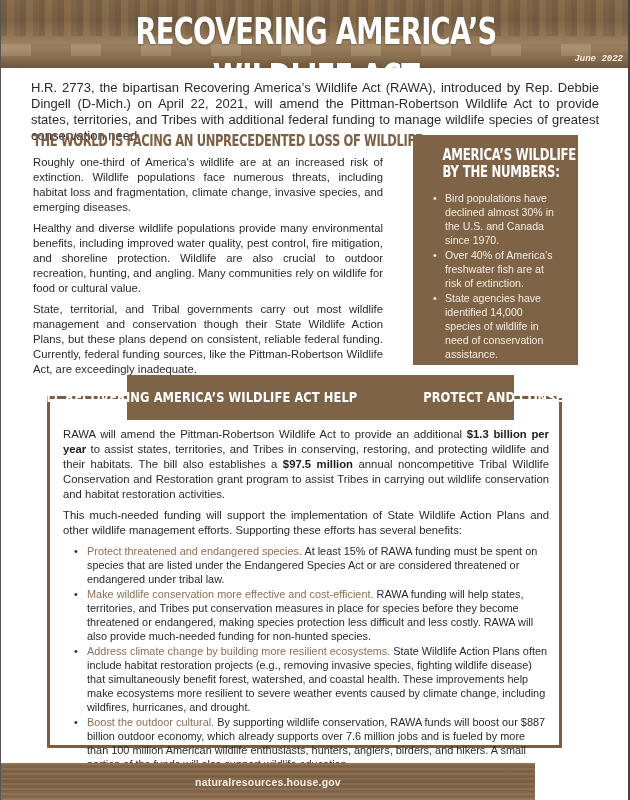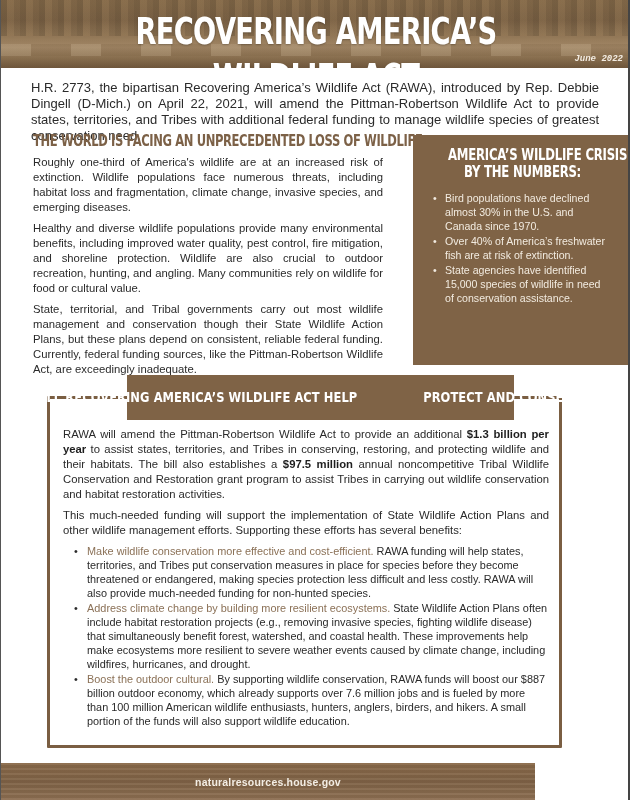--- a/index.html
+++ b/index.html
@@ -51,21 +51,21 @@
       font-size: 15px; color: #7c6147; letter-spacing: -0.5px;
       transform: scaleX(0.77); transform-origin: left center; white-space: nowrap;
       margin: 0; line-height: 20px;
     }
     .col-left {
       position: absolute; left: 32px; top: 155px; width: 350px;
       font-size: 11.3px; line-height: 15px; text-align: justify; color: #2a2a2a;
     }
     .col-left p { margin: 0 0 6px 0; }
     .crisis-box {
-      position: absolute; left: 412px; top: 135px; width: 215px; height: 230px;
+      position: absolute; left: 412px; top: 135px; width: 165px; height: 230px;
       background: #7f6346; color: #f5efe6; box-sizing: border-box;
       padding: 12px 10px 10px 14px;
     }
     .crisis-title {
       text-align: center; font-family: "DejaVu Sans", sans-serif; font-weight: bold;
       font-size: 15px; line-height: 17px; color: #ffffff; margin: 0 0 10px 0;
       transform: scaleX(0.78); transform-origin: center; white-space: nowrap;
       letter-spacing: -0.3px;
     }
     .crisis-list { margin: 4px; padding: 0 0 0 14px; list-style: none; }
@@ -130,34 +130,35 @@
 </div>
 
 <aside class="crisis-box">
   <div class="crisis-title">
     <div>AMERICA’S WILDLIFE CRISIS</div>
     <div>BY THE NUMBERS:</div>
   </div>
   <ul class="crisis-list">
     <li>Bird populations have declined almost 30% in the U.S. and Canada since 1970.</li>
     <li>Over 40% of America’s freshwater fish are at risk of extinction.</li>
-    <li>State agencies have identified 15,000 species of wildlife in need of conservation assistance.</li>
+    <li>State agencies have identified 14,000 species of wildlife in need of conservation assistance.</li>
   </ul>
 </aside>
 
 <div class="how-frame"></div>
 <div class="how-header">
   <span>HOW WILL RECOVERING AMERICA’S WILDLIFE ACT HELP</span>
   <span>PROTECT AND CONSERVE WILDLIFE?</span>
 </div>
 
 <div class="how-body">
   <p><span>RAWA will amend the Pittman-Robertson Wildlife Act to provide an additional </span><b>$1.3 billion per year</b><span> to assist states, territories, and Tribes in conserving, restoring, and protecting wildlife and their habitats. The bill also establishes a </span><b>$97.5 million</b><span> annual noncompetitive Tribal Wildlife Conservation and Restoration grant program to assist Tribes in carrying out wildlife conservation and habitat restoration activities.</span></p>
   <p>This much-needed funding will support the implementation of State Wildlife Action Plans and other wildlife management efforts. Supporting these efforts has several benefits:</p>
   <ul class="benefits">
+    <li><span class="benefit-head">Protect threatened and endangered species.</span><span> At least 15% of RAWA funding must be spent on species that are listed under the Endangered Species Act or are considered threatened or endangered under tribal law.</span></li>
     <li><span class="benefit-head">Make wildlife conservation more effective and cost-efficient.</span><span> RAWA funding will help states, territories, and Tribes put conservation measures in place for species before they become threatened or endangered, making species protection less difficult and less costly. RAWA will also provide much-needed funding for non-hunted species.</span></li>
     <li><span class="benefit-head">Address climate change by building more resilient ecosystems.</span><span> State Wildlife Action Plans often include habitat restoration projects (e.g., removing invasive species, fighting wildlife disease) that simultaneously benefit forest, watershed, and coastal health. These improvements help make ecosystems more resilient to severe weather events caused by climate change, including wildfires, hurricanes, and drought.</span></li>
     <li><span class="benefit-head">Boost the outdoor cultural.</span><span> By supporting wildlife conservation, RAWA funds will boost our $887 billion outdoor economy, which already supports over 7.6 million jobs and is fueled by more than 100 million American wildlife enthusiasts, hunters, anglers, birders, and hikers. A small portion of the funds will also support wildlife education.</span></li>
   </ul>
 </div>
 
 <footer class="footer">
   <div class="footer-url">naturalresources.house.gov</div>
 </footer>
 

